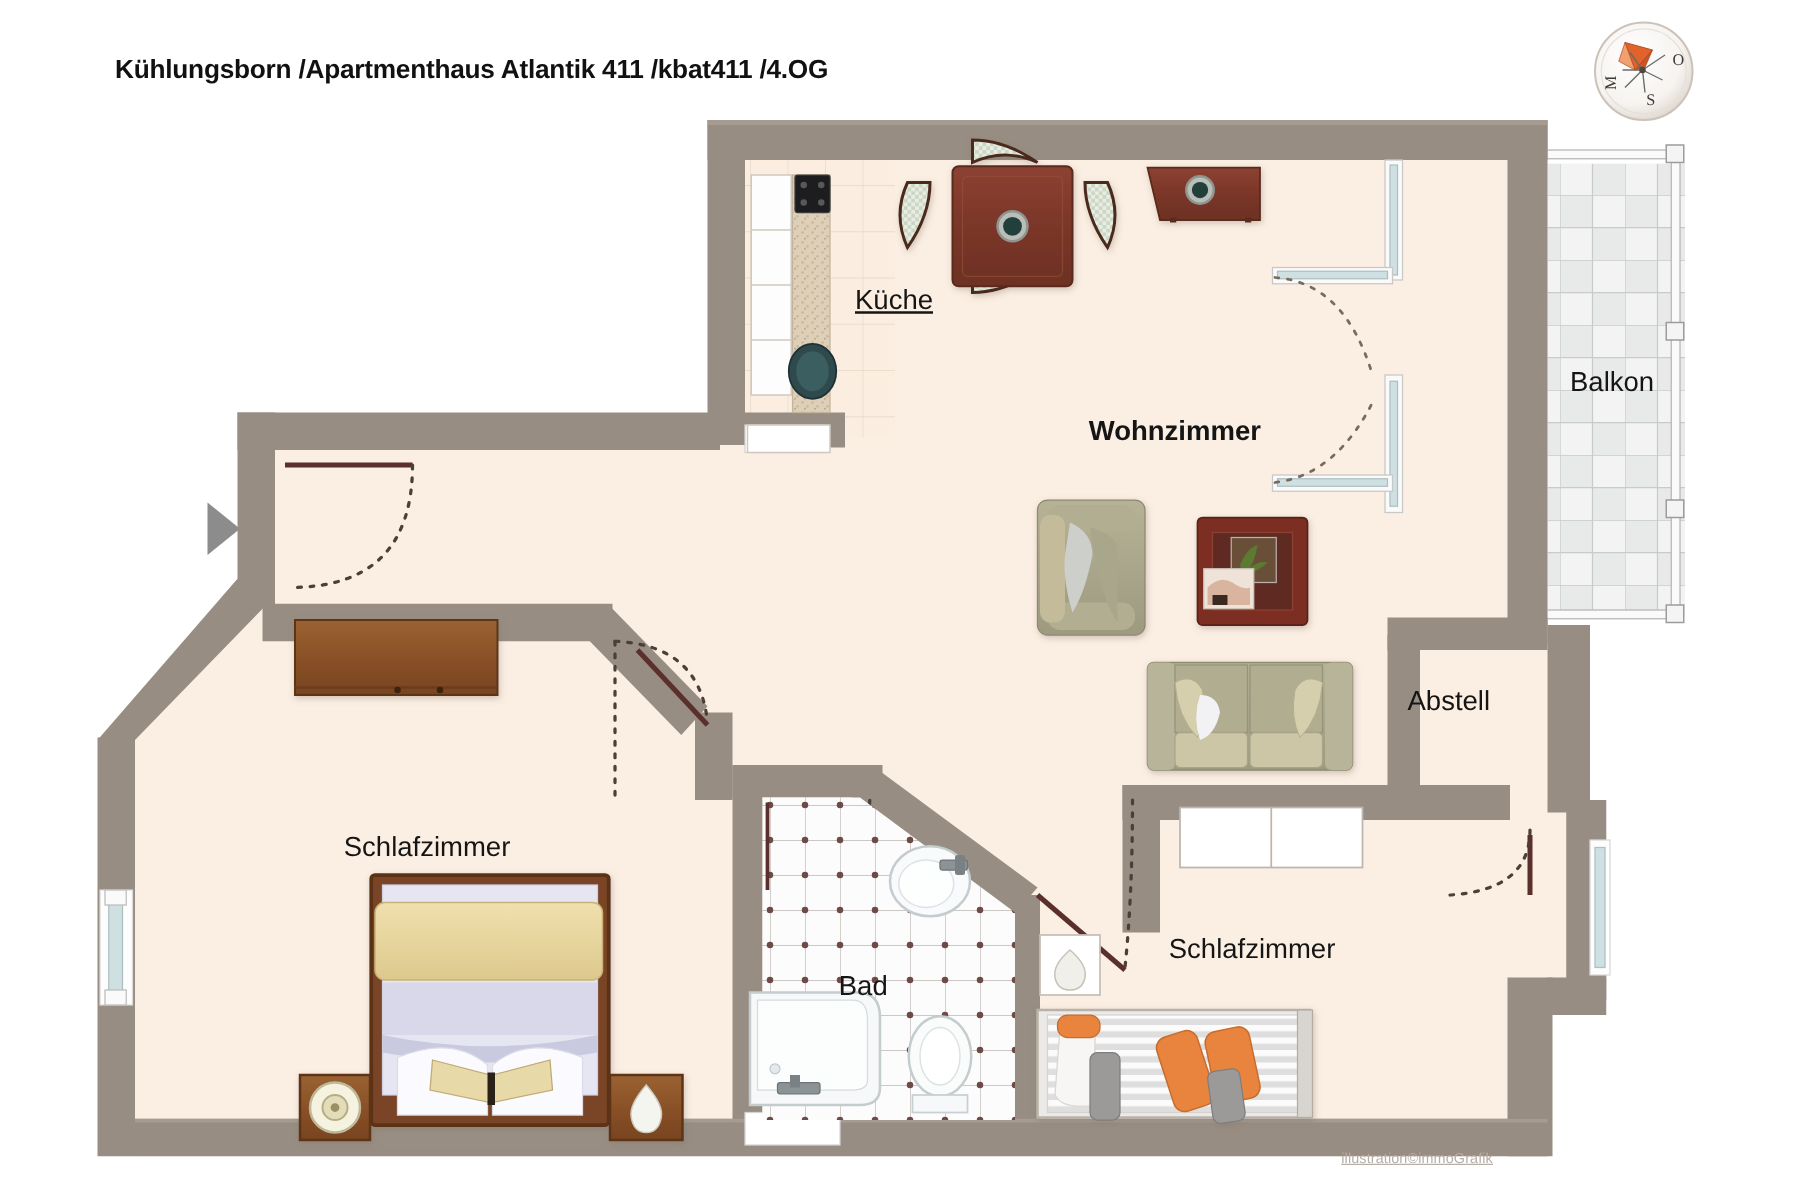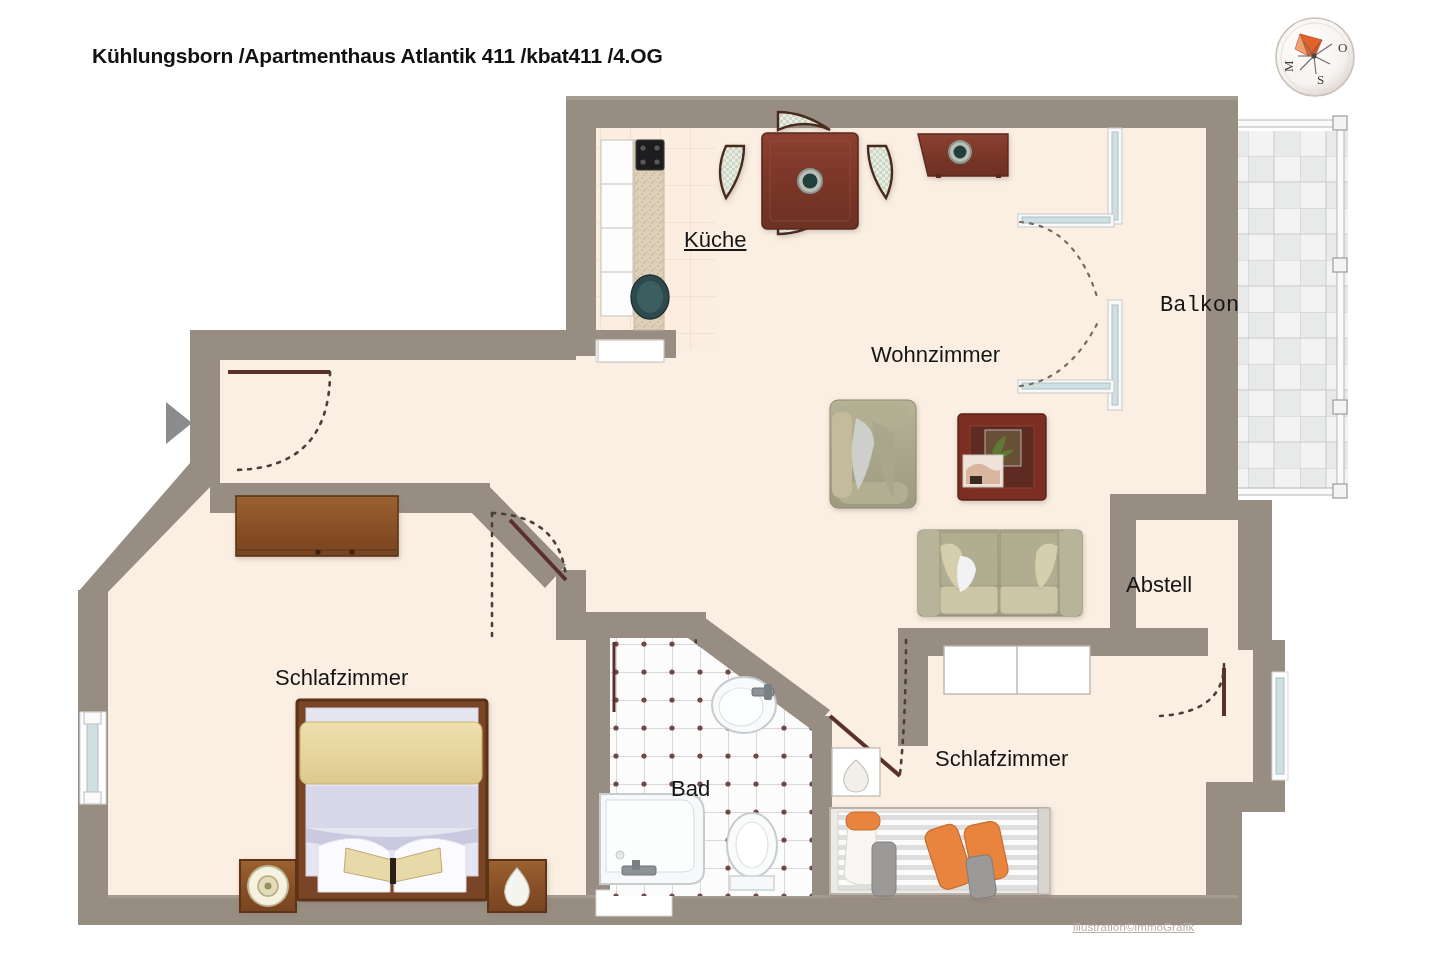--- a/index.html
+++ b/index.html
@@ -467,22 +467,22 @@
         <g transform="rotate(-12 1000 850)">
           <rect x="968" y="820" width="36" height="58" rx="9" fill="#e8843e" stroke="#c76c2e" stroke-width="1.2"></rect>
         </g>
         <rect x="968" y="856" width="26" height="42" rx="6" fill="#9b9a99" stroke="#7f7e7d" stroke-width="1" transform="rotate(-8 980 876)"></rect>
       </g>
     </g>
 
   </svg>
 
   <div class="room-label" style="left:684px; top:227px;text-decoration:underline;">Küche</div>
-  <div class="room-label" style="left:871px; top:342px;">Wohnzimmer</div>
-  <div class="room-label" style="left:1160px; top:293px;font-family:Liberation Mono, monospace;">Balkon</div>
-  <div class="room-label" style="left:1126px; top:572px;">Abstell</div>
+  <div class="room-label" style="left:871px; top:332px;font-weight:bold;">Wohnzimmer</div>
+  <div class="room-label" style="left:1256px; top:293px;">Balkon</div>
+  <div class="room-label" style="left:1126px; top:548px;">Abstell</div>
   <div class="room-label" style="left:275px; top:665px;">Schlafzimmer</div>
   <div class="room-label" style="left:671px; top:747px;margin-top:29px;">Bad</div>
   <div class="room-label" style="left:935px; top:746px;">Schlafzimmer</div>
 
   <div id="watermark">illustration©immoGrafik</div>
 
 </div>
 
 </body></html>

